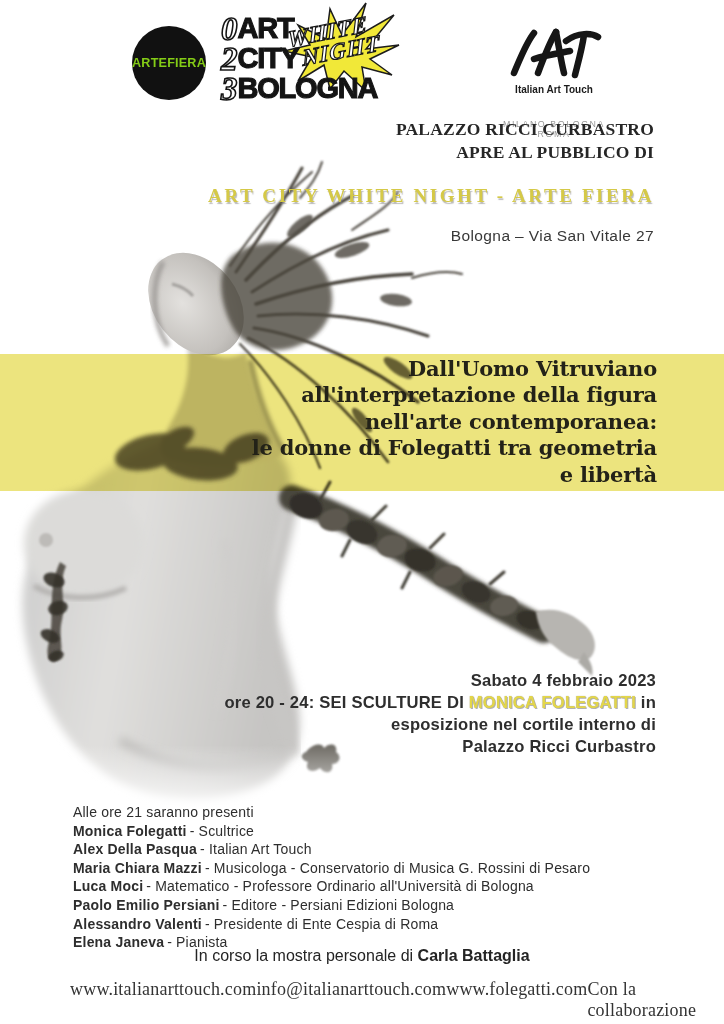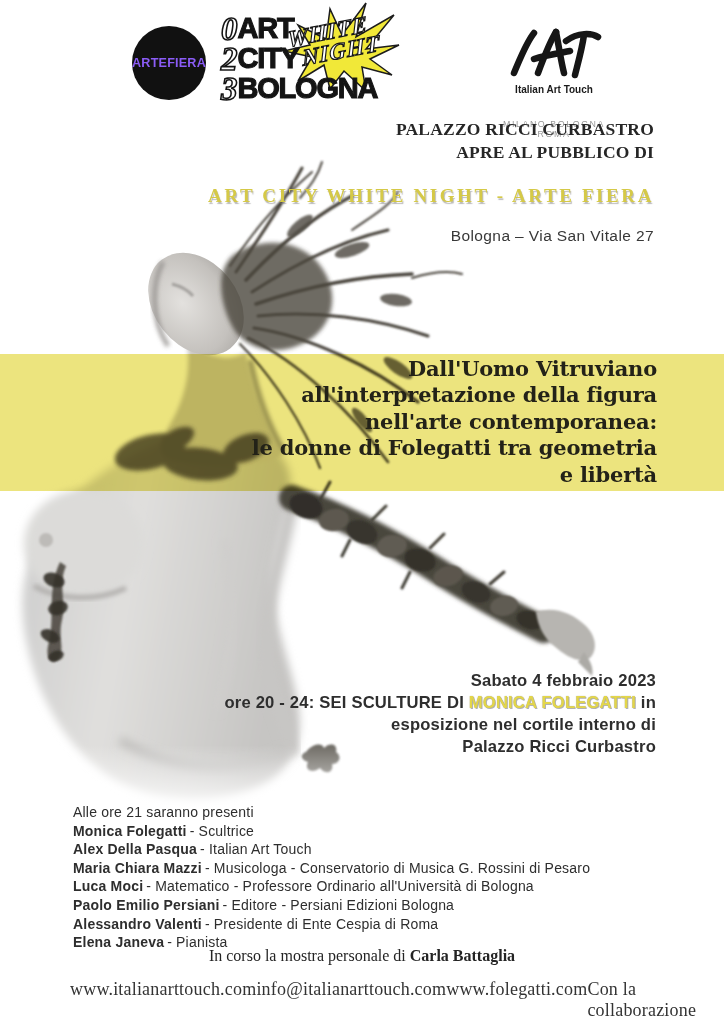--- a/index.html
+++ b/index.html
@@ -3,21 +3,21 @@
 <meta charset="utf-8">
 <style>
   html,body{margin:0;padding:0;background:#888;}
   .page{position:relative;width:724px;height:1024px;margin:0 auto;background:#ffffff;overflow:hidden;
         font-family:"Liberation Sans",sans-serif;}
   .abs{position:absolute;}
 
   
   .artefiera{left:132px;top:26px;width:74px;height:74px;border-radius:50%;background:#111111;
              display:flex;align-items:center;justify-content:center;}
-  .artefiera span{color:#8b5cf6;font-weight:bold;font-size:12.6px;letter-spacing:.2px;}
+  .artefiera span{color:#84cc16;font-weight:bold;font-size:12.6px;letter-spacing:.2px;}
 
   .artcity{left:221px;top:13px;line-height:30px;white-space:nowrap;}
   .artcity .row{height:30px;}
   .artcity .digit{font-family:"Liberation Serif",serif;font-style:italic;font-size:33px;font-weight:bold;
                   color:#ffffff;-webkit-text-stroke:1.6px #141414;vertical-align:-2px;}
   .artcity .word{font-size:29px;font-weight:bold;letter-spacing:-1.2px;color:#141414;
                  -webkit-text-stroke:1.1px #141414;}
 
   .star-svg{left:270px;top:1px;}
   .whitenight{left:287px;top:29px;transform:rotate(-11deg) skewX(-8deg);transform-origin:left top;
@@ -45,21 +45,21 @@
   
   .event-details{right:68px;top:670px;text-align:right;font-weight:bold;font-size:16.6px;line-height:22px;
                  color:#2e2e2e;letter-spacing:.2px;z-index:5;}
   .artist-hl{text-shadow:0 0 1px #9a9a9a,1px 1px 0 #b5b5b5;}
 
   
   .guests{left:73px;top:803px;font-size:14px;line-height:18.6px;color:#2e2e2e;letter-spacing:.2px;z-index:5;}
   .guests .role{margin-left:3px;font-weight:normal;}
 
   
-  .exhibition{left:0;top:947px;width:724px;text-align:center;font-size:16px;color:#242424;z-index:5;font-family:Liberation Serif, serif;}
+  .exhibition{left:0;top:947px;width:724px;text-align:center;font-size:16px;color:#242424;z-index:5;}
   .footer{left:0;top:979px;width:724px;box-sizing:border-box;padding:0 38px 0 70px;display:flex;
           justify-content:space-between;font-family:"Liberation Serif",serif;font-size:18px;
           color:#333333;letter-spacing:.2px;z-index:5;}
 
   .figure-svg{left:0;top:0;z-index:1;}
 </style>
 </head>
 <body>
 
 <div class="page">

